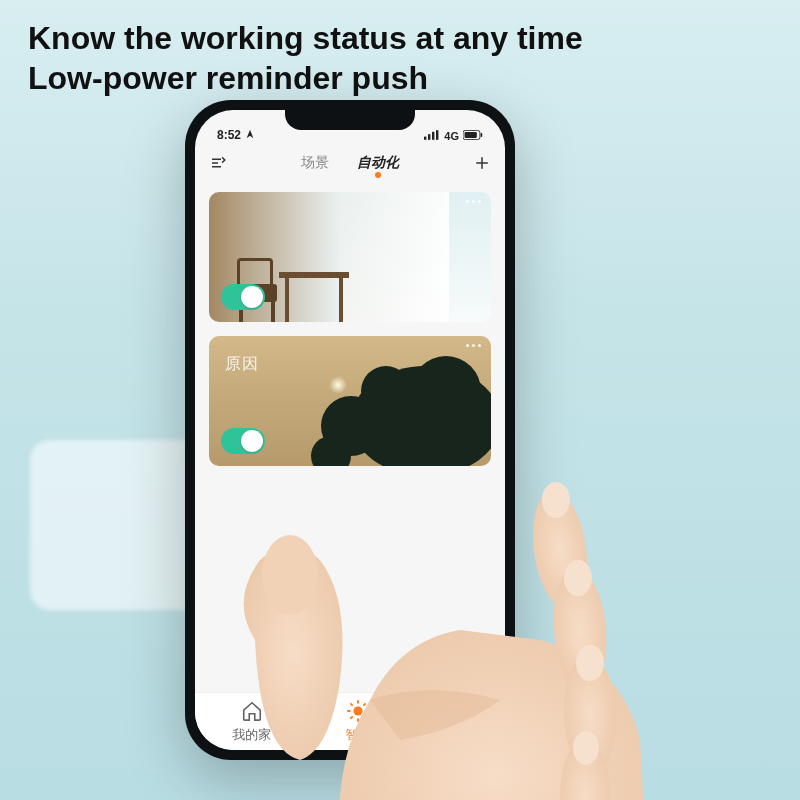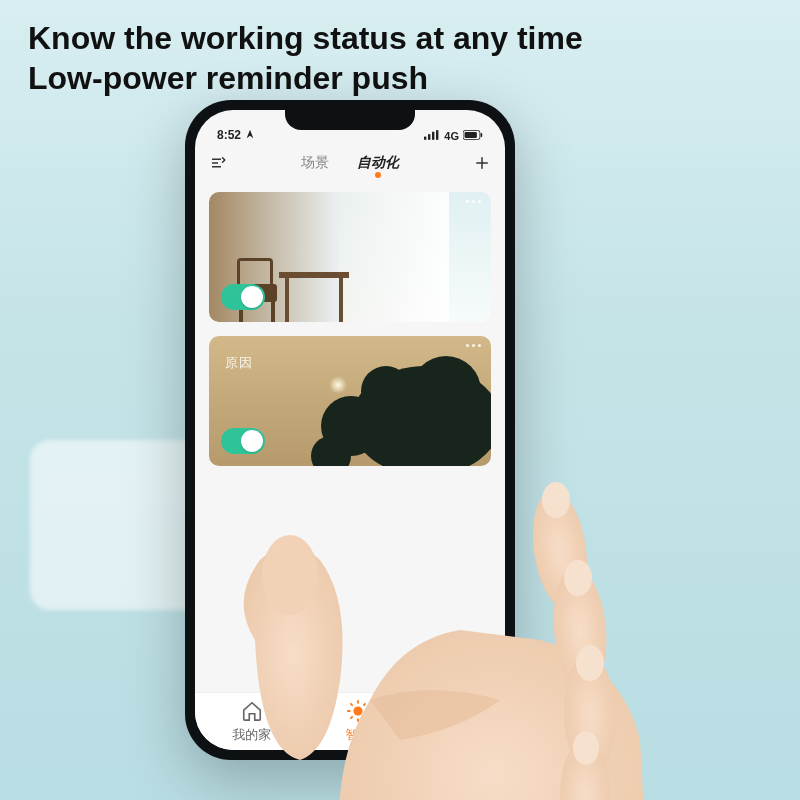--- a/index.html
+++ b/index.html
@@ -160,21 +160,21 @@
   .card1 .window { position: absolute; top: 0; left: 130px; right: 0; bottom: 0; background: linear-gradient(180deg, #e0f0f2, #f7fbfb); }
   .card1 .curtain { position: absolute; top: 0; left: 130px; width: 110px; height: 100%; background: linear-gradient(90deg, rgba(240,240,235,0.6), rgba(255,255,255,0.9)); }
 
   
   .card2 {
     background: linear-gradient(180deg, #d3b98a 0%, #c3a97a 50%, #b69a6b 100%);
   }
   .card2 .label {
     position: absolute; top: 18px; left: 16px;
     color: rgba(255,255,255,0.85);
-    font-size: 13px;
+    font-size: 16px;
     letter-spacing: 1px;
   }
   .card2 .tree {
     position: absolute; right: -10px; bottom: -10px; width: 200px; height: 120px;
   }
   .leaf { position: absolute; background: #17251c; border-radius: 50%; }
   .card2 .sun {
     position: absolute; left: 120px; top: 40px; width: 18px; height: 18px;
     background: radial-gradient(circle, #fffbe0 0%, rgba(255,251,224,0) 70%);
     border-radius: 50%;

